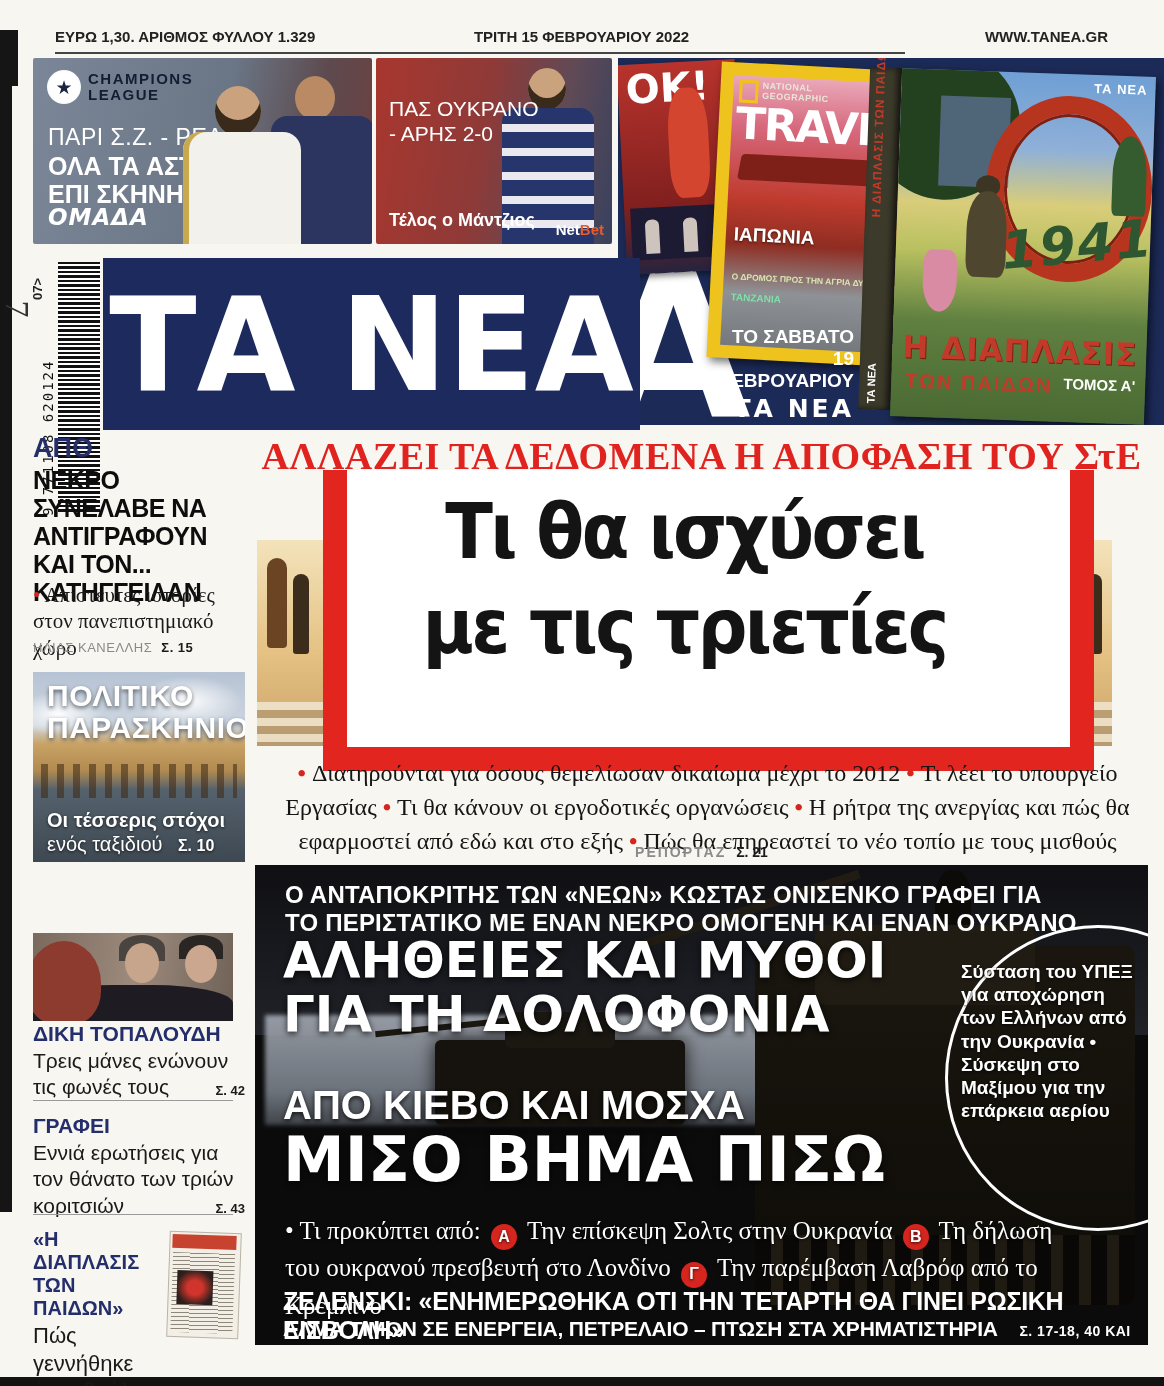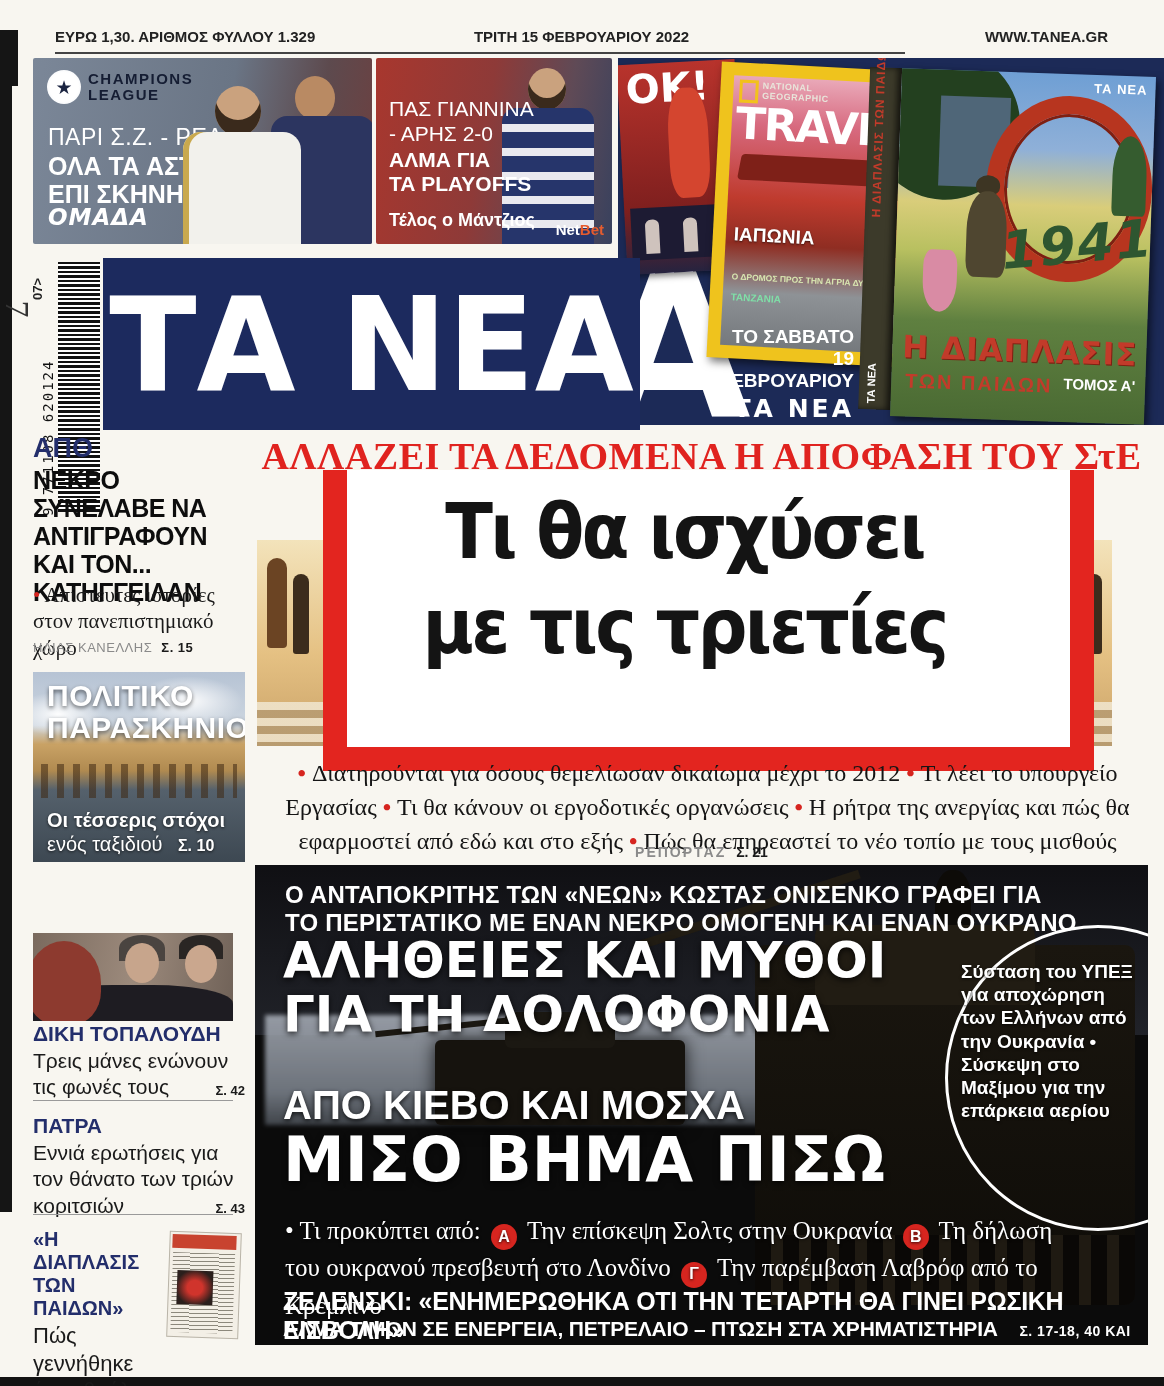--- a/index.html
+++ b/index.html
@@ -227,26 +227,22 @@
     <div class="abs figHead" style="left:262px;top:18px;width:40px;height:44px;background:#b98a63;"></div>
     <div class="abs" style="left:238px;top:58px;width:104px;height:130px;background:#2c3560;border-radius:16px 16px 0 0;"></div>
     <div class="abs figHead" style="left:182px;top:28px;width:46px;height:50px;background:#caa27e;box-shadow:inset 0 -16px 0 #3a2a1c;"></div>
     <div class="abs" style="left:150px;top:74px;width:118px;height:114px;background:#f2f1ec;border-radius:18px 18px 0 0;box-shadow:inset 6px 0 0 #c9a94e;"></div>
   </div>
 
   <div class="abs promo" id="promoR">
     <div class="abs figHead" style="left:152px;top:10px;width:38px;height:42px;background:#caa27e;box-shadow:inset 0 -12px 0 #3a2a1c;"></div>
     <div class="abs" style="left:126px;top:50px;width:92px;height:136px;border-radius:14px 14px 0 0;background:repeating-linear-gradient(180deg,#26356b 0 16px,#e9e9ef 16px 24px);"></div>
     <div class="abs match">
-      <div>ΠΑΣ ΓΙΑΝΝΙΝΑ</div>
+      <div>ΠΑΣ ΟΥΚΡΑΝΟ</div>
       <div>- ΑΡΗΣ 2-0</div>
-    </div>
-    <div class="abs h1">
-      <div>ΑΛΜΑ ΓΙΑ</div>
-      <div>ΤΑ PLAYOFFS</div>
     </div>
     <div class="abs note">Τέλος ο Μάντζιος</div>
     <div class="abs" id="netbet">
       <span style="color:#fff;">Net</span><span style="color:#e65c2e;">Bet</span>
     </div>
   </div>
   <div class="abs" id="bluestrip"></div>
 
   <div class="abs" id="magpanel">
     <div class="abs" id="bigA">Α</div>
@@ -381,21 +377,21 @@
   <div class="abs story" style="top:1022px;">
     <div class="storyTag">ΔΙΚΗ ΤΟΠΑΛΟΥΔΗ</div>
     <div class="storyTxt">
       <span>Τρεις μάνες ενώνουν τις φωνές τους</span>
       <span class="pageref">Σ. 42</span>
     </div>
   </div>
   <div class="abs colrule" style="top:1100px;"></div>
 
   <div class="abs story" style="top:1114px;">
-    <div class="storyTag">ΠΑΤΡΑ</div>
+    <div class="storyTag">ΓΡΑΦΕΙ</div>
     <div class="storyTxt">
       <span>Εννιά ερωτήσεις για τον θάνατο των τριών κοριτσιών</span>
       <span class="pageref">Σ. 43</span>
     </div>
   </div>
   <div class="abs colrule" style="top:1214px;"></div>
 
   <div class="abs story" style="top:1228px;width:135px;">
     <div class="storyTag" id="diapTag">«Η ΔΙΑΠΛΑΣΙΣ ΤΩΝ ΠΑΙΔΩΝ»</div>
     <div class="storyTxt" style="font-size:22px;">Πώς γεννήθηκε ένας θρύλος</div>

